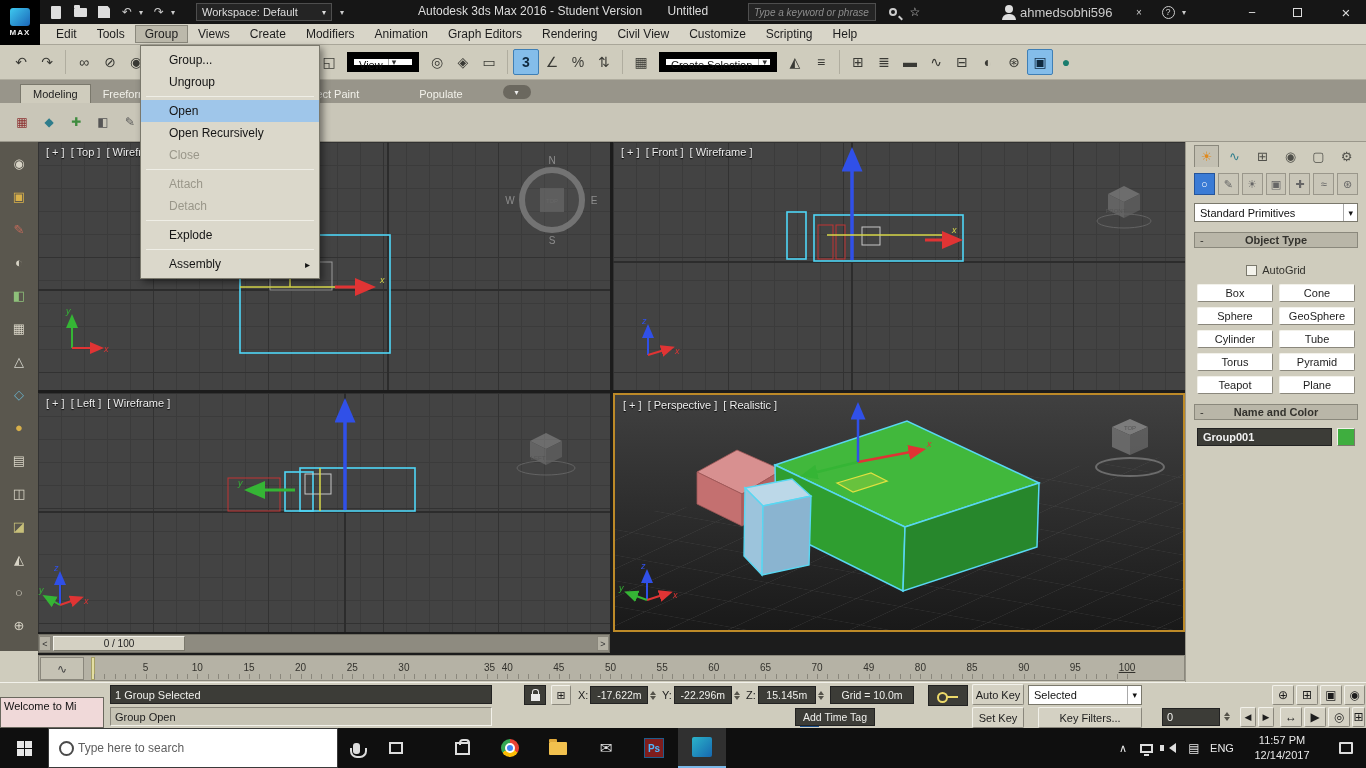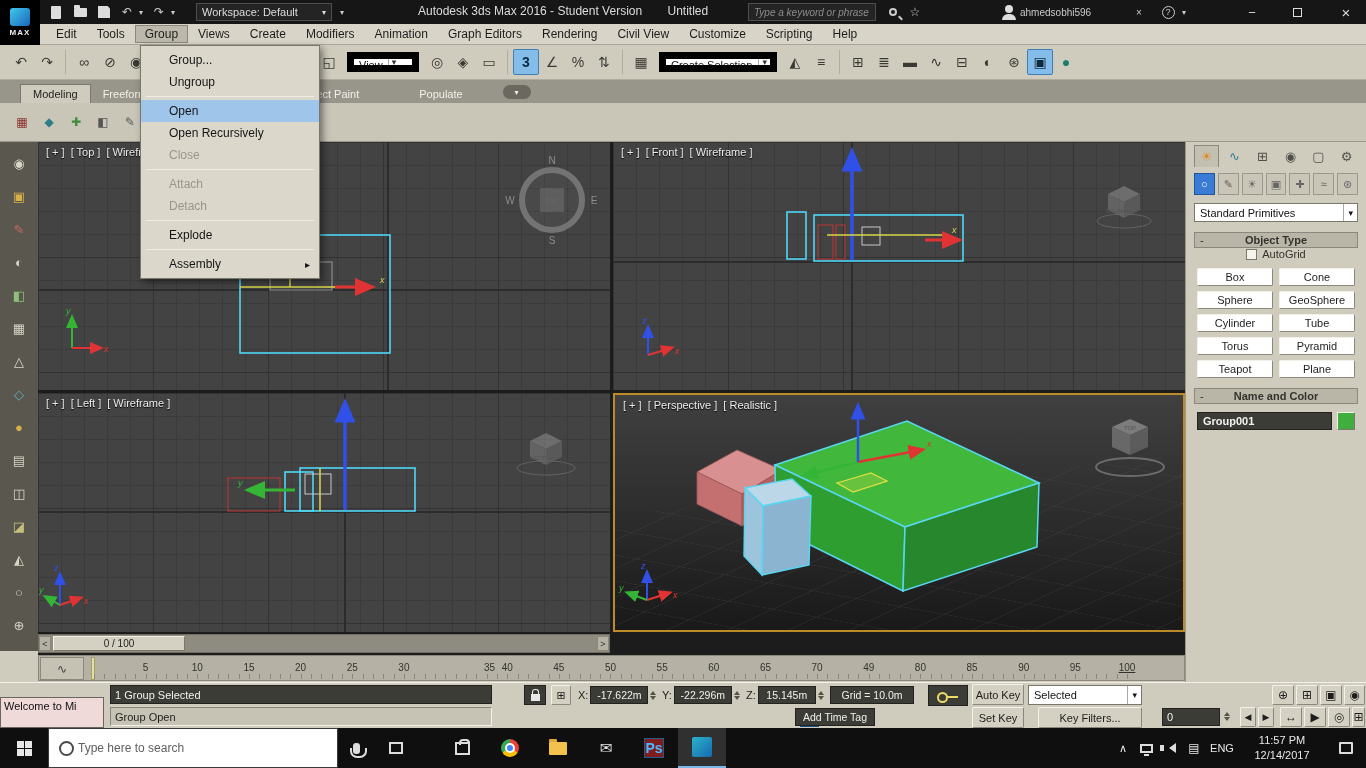--- a/index.html
+++ b/index.html
@@ -80,21 +80,21 @@
 .cp-tabs{display:flex;gap:3px;padding:3px 4px 2px 8px;}
 .cp-tab{width:25px;height:22px;display:flex;align-items:center;justify-content:center;font-size:13px;color:#50504a;}
 .cp-tab.active{background:#c3c0b2;border:1px solid #8a887c;border-bottom:none;color:#e08a1e;}
 .cp-cats{display:flex;gap:3px;padding:4px 8px 2px 8px;}
 .cp-cat{width:22px;height:22px;border:1px solid #9a978b;background:#c9c6b8;display:flex;align-items:center;justify-content:center;font-size:11px;color:#666;}
 .cp-cat.active{background:#3a7bd5;border-color:#24549a;color:#fff;}
 .cp-dd{margin:6px 8px 0;height:19px;background:#fff;border:1px solid #7a786c;display:flex;align-items:center;justify-content:space-between;padding:0 0 0 5px;font-size:11px;color:#111;}
 .cp-dd .dda{border-left:1px solid #aaa;padding:0 4px;font-size:9px;align-self:stretch;display:flex;align-items:center;}
 .rollout{margin:10px 8px 0;height:16px;background:#b9b6a8;border:1px solid #8a887c;display:flex;align-items:center;justify-content:center;font-size:11px;font-weight:bold;color:#33322d;position:relative;}
 .roll-minus{position:absolute;left:5px;font-weight:normal;}
-.agrow{display:flex;align-items:center;justify-content:center;gap:5px;margin-top:0;font-size:11px;color:#33322d;}
+.agrow{display:flex;align-items:center;justify-content:center;gap:5px;margin-top:16px;font-size:11px;color:#33322d;}
 .cbx{width:11px;height:11px;background:#f4f3ec;border:1px solid #7a786c;}
 .objgrid{display:grid;grid-template-columns:1fr 1fr;gap:5px 6px;margin:8px 11px 0;}
 .objbtn{height:18px;background:#ffffff;border:1px solid;border-color:#f2f1ea #8a877c #8a877c #f2f1ea;border-radius:2px;display:flex;align-items:center;justify-content:center;font-size:11px;color:#1d1d1d;}
 .namerow{display:flex;gap:5px;margin:8px 11px 0;align-items:center;}
 .namefield{flex:1;height:18px;background:#3c3c37;border:1px solid #222;color:#f2f2f2;font-weight:bold;display:flex;align-items:center;padding-left:5px;font-size:11px;}
 .swatch{width:18px;height:18px;background:#3fae3f;border:1px solid;border-color:#f2f1ea #7a786c #7a786c #f2f1ea;}
 
 
 #statusbar{position:absolute;left:0;top:682px;width:1366px;height:46px;background:#cfccbd;border-top:1px solid #f2f1ea;z-index:6;}
 .dfield{position:absolute;background:#3c3c37;border:1px solid #222;color:#f0f0ec;font-size:11px;display:flex;align-items:center;padding:0 4px;}
@@ -136,21 +136,21 @@
 #tkSearch input::placeholder{color:#5f5f5f;}
 .mic-ico{width:7px;height:11px;background:#ddd;border-radius:3px;position:relative;}
 .mic-ico:after{content:"";position:absolute;left:-3px;top:5px;width:13px;height:8px;border:2px solid #ddd;border-top:none;border-radius:0 0 7px 7px;}
 .tview-ico{width:14px;height:12px;border:2px solid #ddd;position:relative;background:#0f0f0f;}
 .bag-ico{width:15px;height:13px;border:2px solid #ddd;position:relative;}
 .bag-ico:before{content:"";position:absolute;left:2px;top:-5px;width:7px;height:4px;border:2px solid #ddd;border-bottom:none;border-radius:4px 4px 0 0;}
 .chrome-ico{width:18px;height:18px;border-radius:50%;background:conic-gradient(#ea4335 0 33%,#fbbc05 0 66%,#34a853 0 100%);position:relative;}
 .chrome-ico:after{content:"";position:absolute;left:4px;top:4px;width:10px;height:10px;background:#4285f4;border:2px solid #fff;border-radius:50%;box-sizing:border-box;}
 .folder-tk{width:18px;height:13px;background:#f2c14e;border-radius:1px;position:relative;}
 .folder-tk:before{content:"";position:absolute;left:0;top:-3px;width:8px;height:3px;background:#e0a93a;border-radius:1px 1px 0 0;}
-.ps-ico{width:20px;height:20px;background:#7f1d1d;border:1px solid #1f5d8c;color:#4db8ff;font-size:14px;font-weight:bold;display:flex;align-items:center;justify-content:center;}
+.ps-ico{width:20px;height:20px;background:#7f1d1d;border:1px solid #1f5d8c;color:#4db8ff;font-size:10px;font-weight:bold;display:flex;align-items:center;justify-content:center;}
 .max-tk{width:20px;height:20px;background:linear-gradient(135deg,#2bb3c9,#1668b0);border-radius:2px;}
 .tk.activeapp{background:rgba(255,255,255,.14);border-bottom:2px solid #7ab8e8;}
 .tray{color:#e8e8e8;font-size:11px;}
 .spk-ico{width:0;height:0;border:5px solid transparent;border-right:7px solid #ddd;position:relative;}
 .spk-ico:after{content:"";position:absolute;left:-9px;top:-3px;width:4px;height:6px;background:#ddd;}
 .net-ico{width:13px;height:9px;border:2px solid #ddd;position:relative;}
 .net-ico:after{content:"";position:absolute;left:2px;bottom:-5px;width:5px;height:2px;background:#ddd;}
 .notif-ico{width:14px;height:12px;border:2px solid #ddd;border-radius:1px;}
 .clockbox{display:flex;flex-direction:column;align-items:center;justify-content:center;line-height:1.35;}
 </style>
@@ -183,21 +183,21 @@
       <span style="margin-left:22px;">Untitled</span>
     </div>
     <input class="tb-search" placeholder="Type a keyword or phrase" style="">
     <div class="qbtn" style="left:884px;width:18px;">
         <span class="mag-ico"></span>
       </div>
     <div class="qbtn" style="left:906px;width:18px;font-size:12px;">☆</div>
     <div class="qbtn" style="left:1000px;width:18px;">
         <span class="person-ico"></span>
       </div>
-    <div class="qbtn" style="left:1020px;width:110px;font-size:10px;justify-content:flex-start;">ahmedsobhi596</div>
+    <div class="qbtn" style="left:1020px;width:110px;font-size:13px;justify-content:flex-start;">ahmedsobhi596</div>
     <div class="qbtn" style="left:1132px;width:14px;font-size:10px;">×</div>
     <div class="qbtn" style="left:1160px;width:16px;">
         <span style="border:1.5px solid #ccc;border-radius:50%;width:13px;height:13px;display:flex;align-items:center;justify-content:center;font-size:9px;">?</span>
       </div>
     <div class="qbtn" style="left:1178px;width:12px;font-size:8px;">▾</div>
     <div class="winbtn" style="left:1235px;width:34px;">−</div>
     <div class="winbtn" style="left:1280px;width:34px;">
         <span class="max-ico"></span>
       </div>
     <div class="winbtn" style="left:1326px;width:40px;font-size:15px;">×</div>

